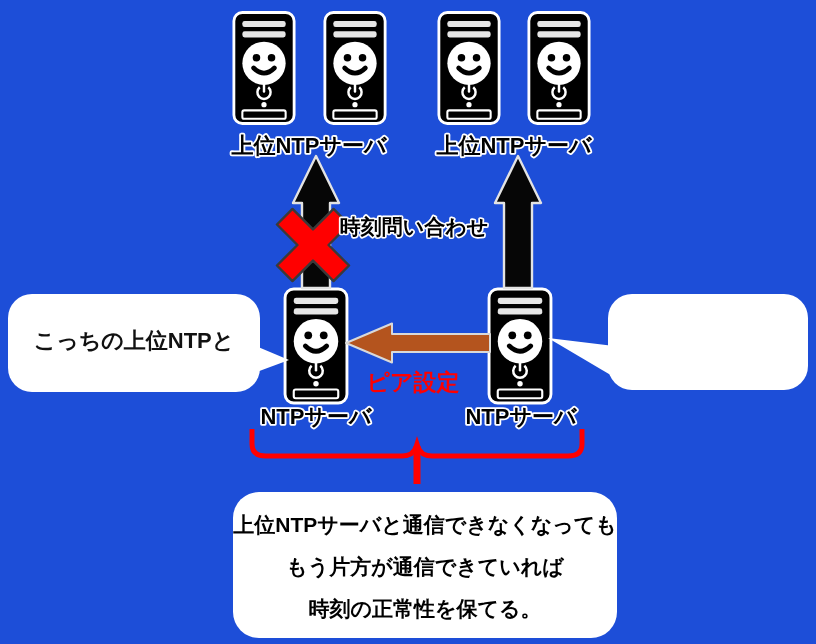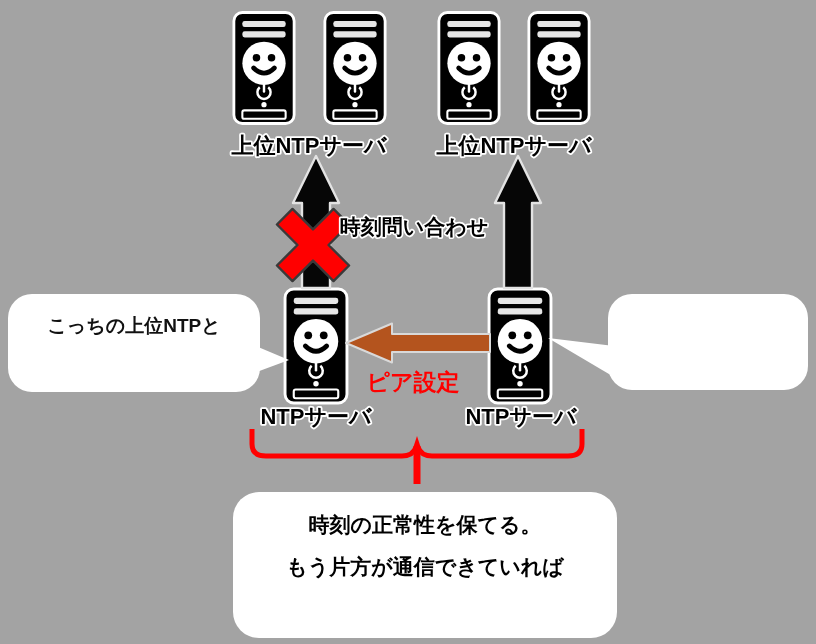--- a/index.html
+++ b/index.html
@@ -1,38 +1,38 @@
 <!DOCTYPE html>
 <html><head>
 <meta charset="utf-8">
 <style>
   html,body{margin:0;padding:0;background:#000;}
   .stage{
-    position:relative;width:816px;height:644px;background:#a3a3a3;overflow:hidden;
+    position:relative;width:816px;height:644px;background:#1d4ed8;overflow:hidden;
     font-family:"Liberation Sans",sans-serif;
   }
   .server{position:absolute;z-index:1;}
   .server svg{display:block;width:100%;height:100%;}
   .overlay{position:absolute;left:0;top:0;width:816px;height:644px;z-index:2;}
   .olabel{
     font-family:"Liberation Sans",sans-serif;font-weight:bold;font-size:22px;
     fill:#000;stroke:#ffffff;stroke-width:3.6;paint-order:stroke;
     stroke-linejoin:round;text-anchor:middle;
   }
   .olabel-sm{font-size:21px;stroke-width:3.4;}
   .peer-label{
     font-family:"Liberation Sans",sans-serif;font-weight:bold;font-size:23px;
     fill:#ff0000;text-anchor:middle;
   }
   .bubble{
     position:absolute;background:#fff;border-radius:24px;color:#111;
     font-weight:bold;text-align:center;z-index:3;
   }
   .bubble p,.note p{margin:0;white-space:nowrap;}
-  .bubble-left{left:8px;top:294px;width:252px;height:98px;font-size:19px;line-height:37px;padding-top:13px;box-sizing:border-box;}
+  .bubble-left{left:8px;top:294px;width:252px;height:98px;font-size:22px;line-height:37px;padding-top:28px;box-sizing:border-box;}
   .bubble-right{left:608px;top:294px;width:200px;height:96px;font-size:19px;line-height:37px;padding-top:12px;box-sizing:border-box;}
   .note{
     position:absolute;left:233px;top:492px;width:384px;height:146px;
     background:#fff;border-radius:26px;color:#000;font-weight:bold;
     font-size:21px;line-height:42px;text-align:center;z-index:3;
     padding-top:12px;box-sizing:border-box;
   }
 </style>
 </head>
 <body>
@@ -113,17 +113,18 @@
   </svg>
 
   <div class="bubble bubble-left">
     <p>こっちの上位NTPと</p>
   </div>
 
   <div class="bubble bubble-right">
   </div>
 
   <div class="note">
+    <p>上位NTPサーバと通信できなくなっても</p>
+    <p>もう片方が通信できていれば</p>
     <p>時刻の正常性を保てる。</p>
-    <p>もう片方が通信できていれば</p>
   </div>
 
 </div>
 
 </body></html>

